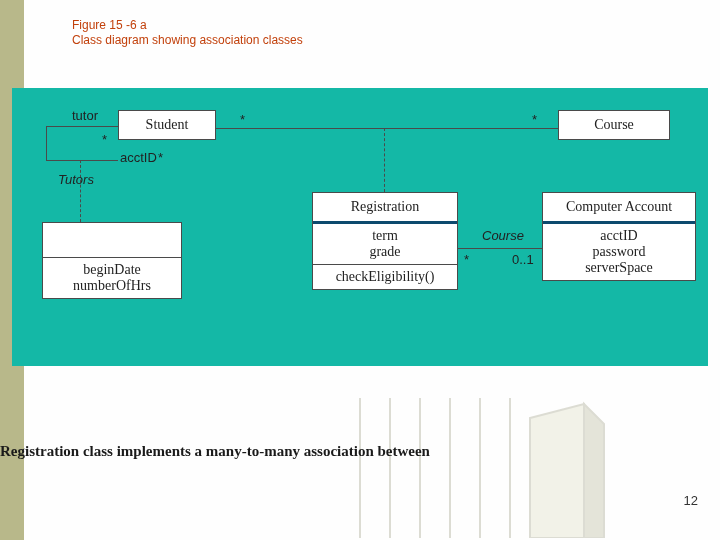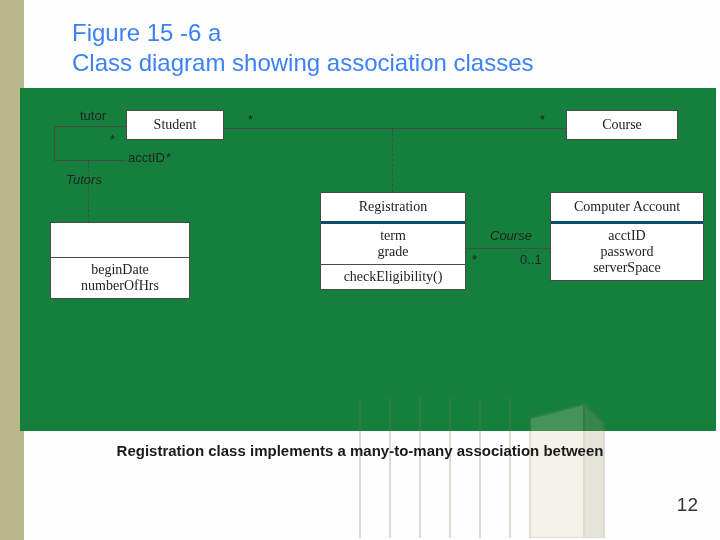--- a/index.html
+++ b/index.html
@@ -1,31 +1,31 @@
 <!DOCTYPE html>
 <html><head>
 <meta charset="utf-8">
 <style>
   html,body{margin:0;padding:0;width:720px;height:540px;font-family:Verdana,Geneva,sans-serif;background:#fff;overflow:hidden}
   .slide{position:relative;width:720px;height:540px;background:#fefefe}
   .accent-bar{position:absolute;left:0;top:0;width:24px;height:540px;background:#b8b88a}
-  .title-block{position:absolute;left:72px;top:18px;font-size:24px;color:#3b82f6;line-height:1.25}
+  .title-block{position:absolute;left:72px;top:18px;font-size:12px;color:#c2410c;line-height:1.25}
   .title-line{display:block}
-  .diagram-canvas{position:absolute;left:20px;top:88px;width:696px;height:343px;background:#15803d}
+  .diagram-canvas{position:absolute;left:12px;top:88px;width:696px;height:278px;background:#14b8a6}
   .uml-box{position:absolute;background:#fff;border:1px solid #4a4a4a;font-family:"Times New Roman",Times,serif;font-size:14px;color:#222}
   .uml-name{padding:6px 10px;text-align:center;border-bottom:3px solid #0c4a6e}
   .uml-name.no-sep{border-bottom:none}
   .uml-sect{padding:4px 8px;border-bottom:1px solid #4a4a4a;min-height:14px;text-align:center}
   .uml-sect:last-child{border-bottom:none}
   .lbl{position:absolute;font-family:Liberation Sans, sans-serif;font-size:13px;color:#222}
   .lbl.it{font-style:italic}
   .line{position:absolute;background:#4a4a4a}
   .dash-v{position:absolute;width:0;border-left:1px dashed #4a4a4a}
-  .caption{position:absolute;left:0;width:720px;top:442px;text-align:center;font-family:Liberation Sans, sans-serif;font-size:15px;color:#1a1a1a;font-weight:600;line-height:1.25}
-  .page-num{position:absolute;right:22px;bottom:24px;font-size:19px;color:#333}
+  .caption{position:absolute;left:0;width:720px;top:442px;text-align:left;font-family:Liberation Serif, serif;font-size:15px;color:#1a1a1a;font-weight:600;line-height:1.25}
+  .page-num{position:absolute;right:22px;bottom:32px;font-size:13px;color:#333}
   .bg-art{position:absolute;left:350px;top:398px;width:260px;height:140px;opacity:0.25;pointer-events:none}
 </style>
 </head>
 <body>
 
 <div class="slide">
   <div class="accent-bar"></div>
 
   <div class="title-block">
     <span class="title-line">Figure 15 -6 a</span>

